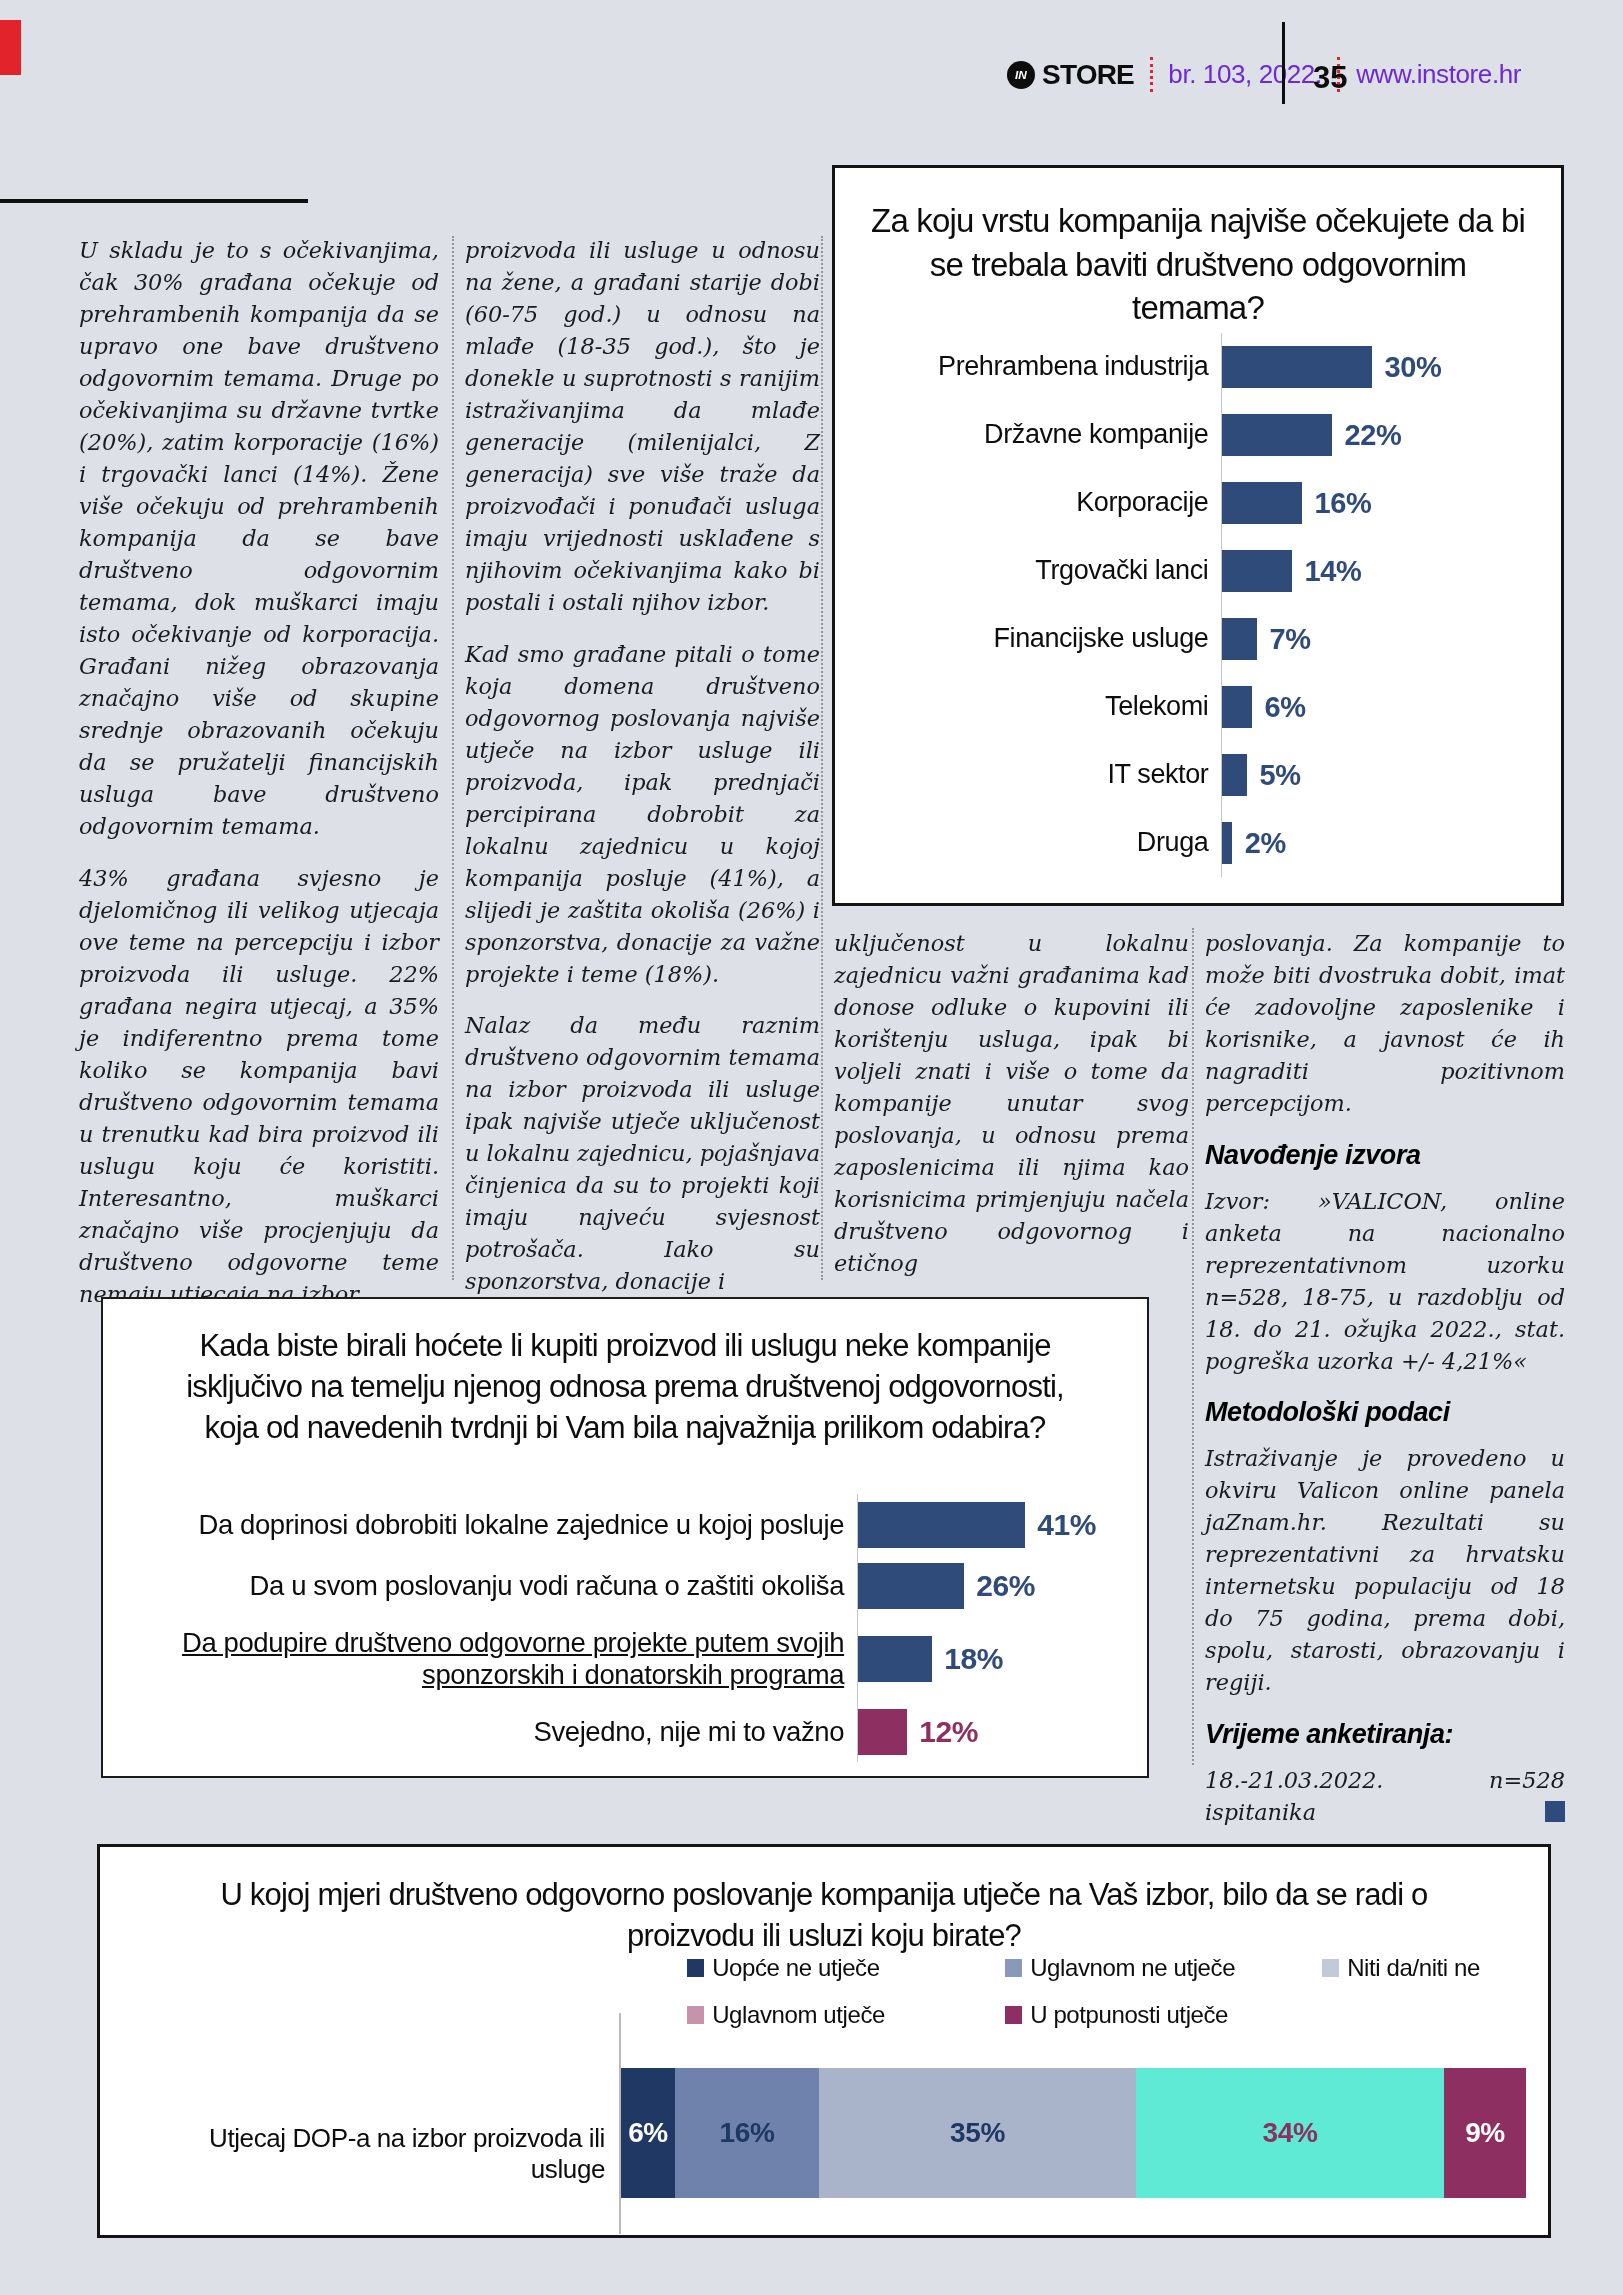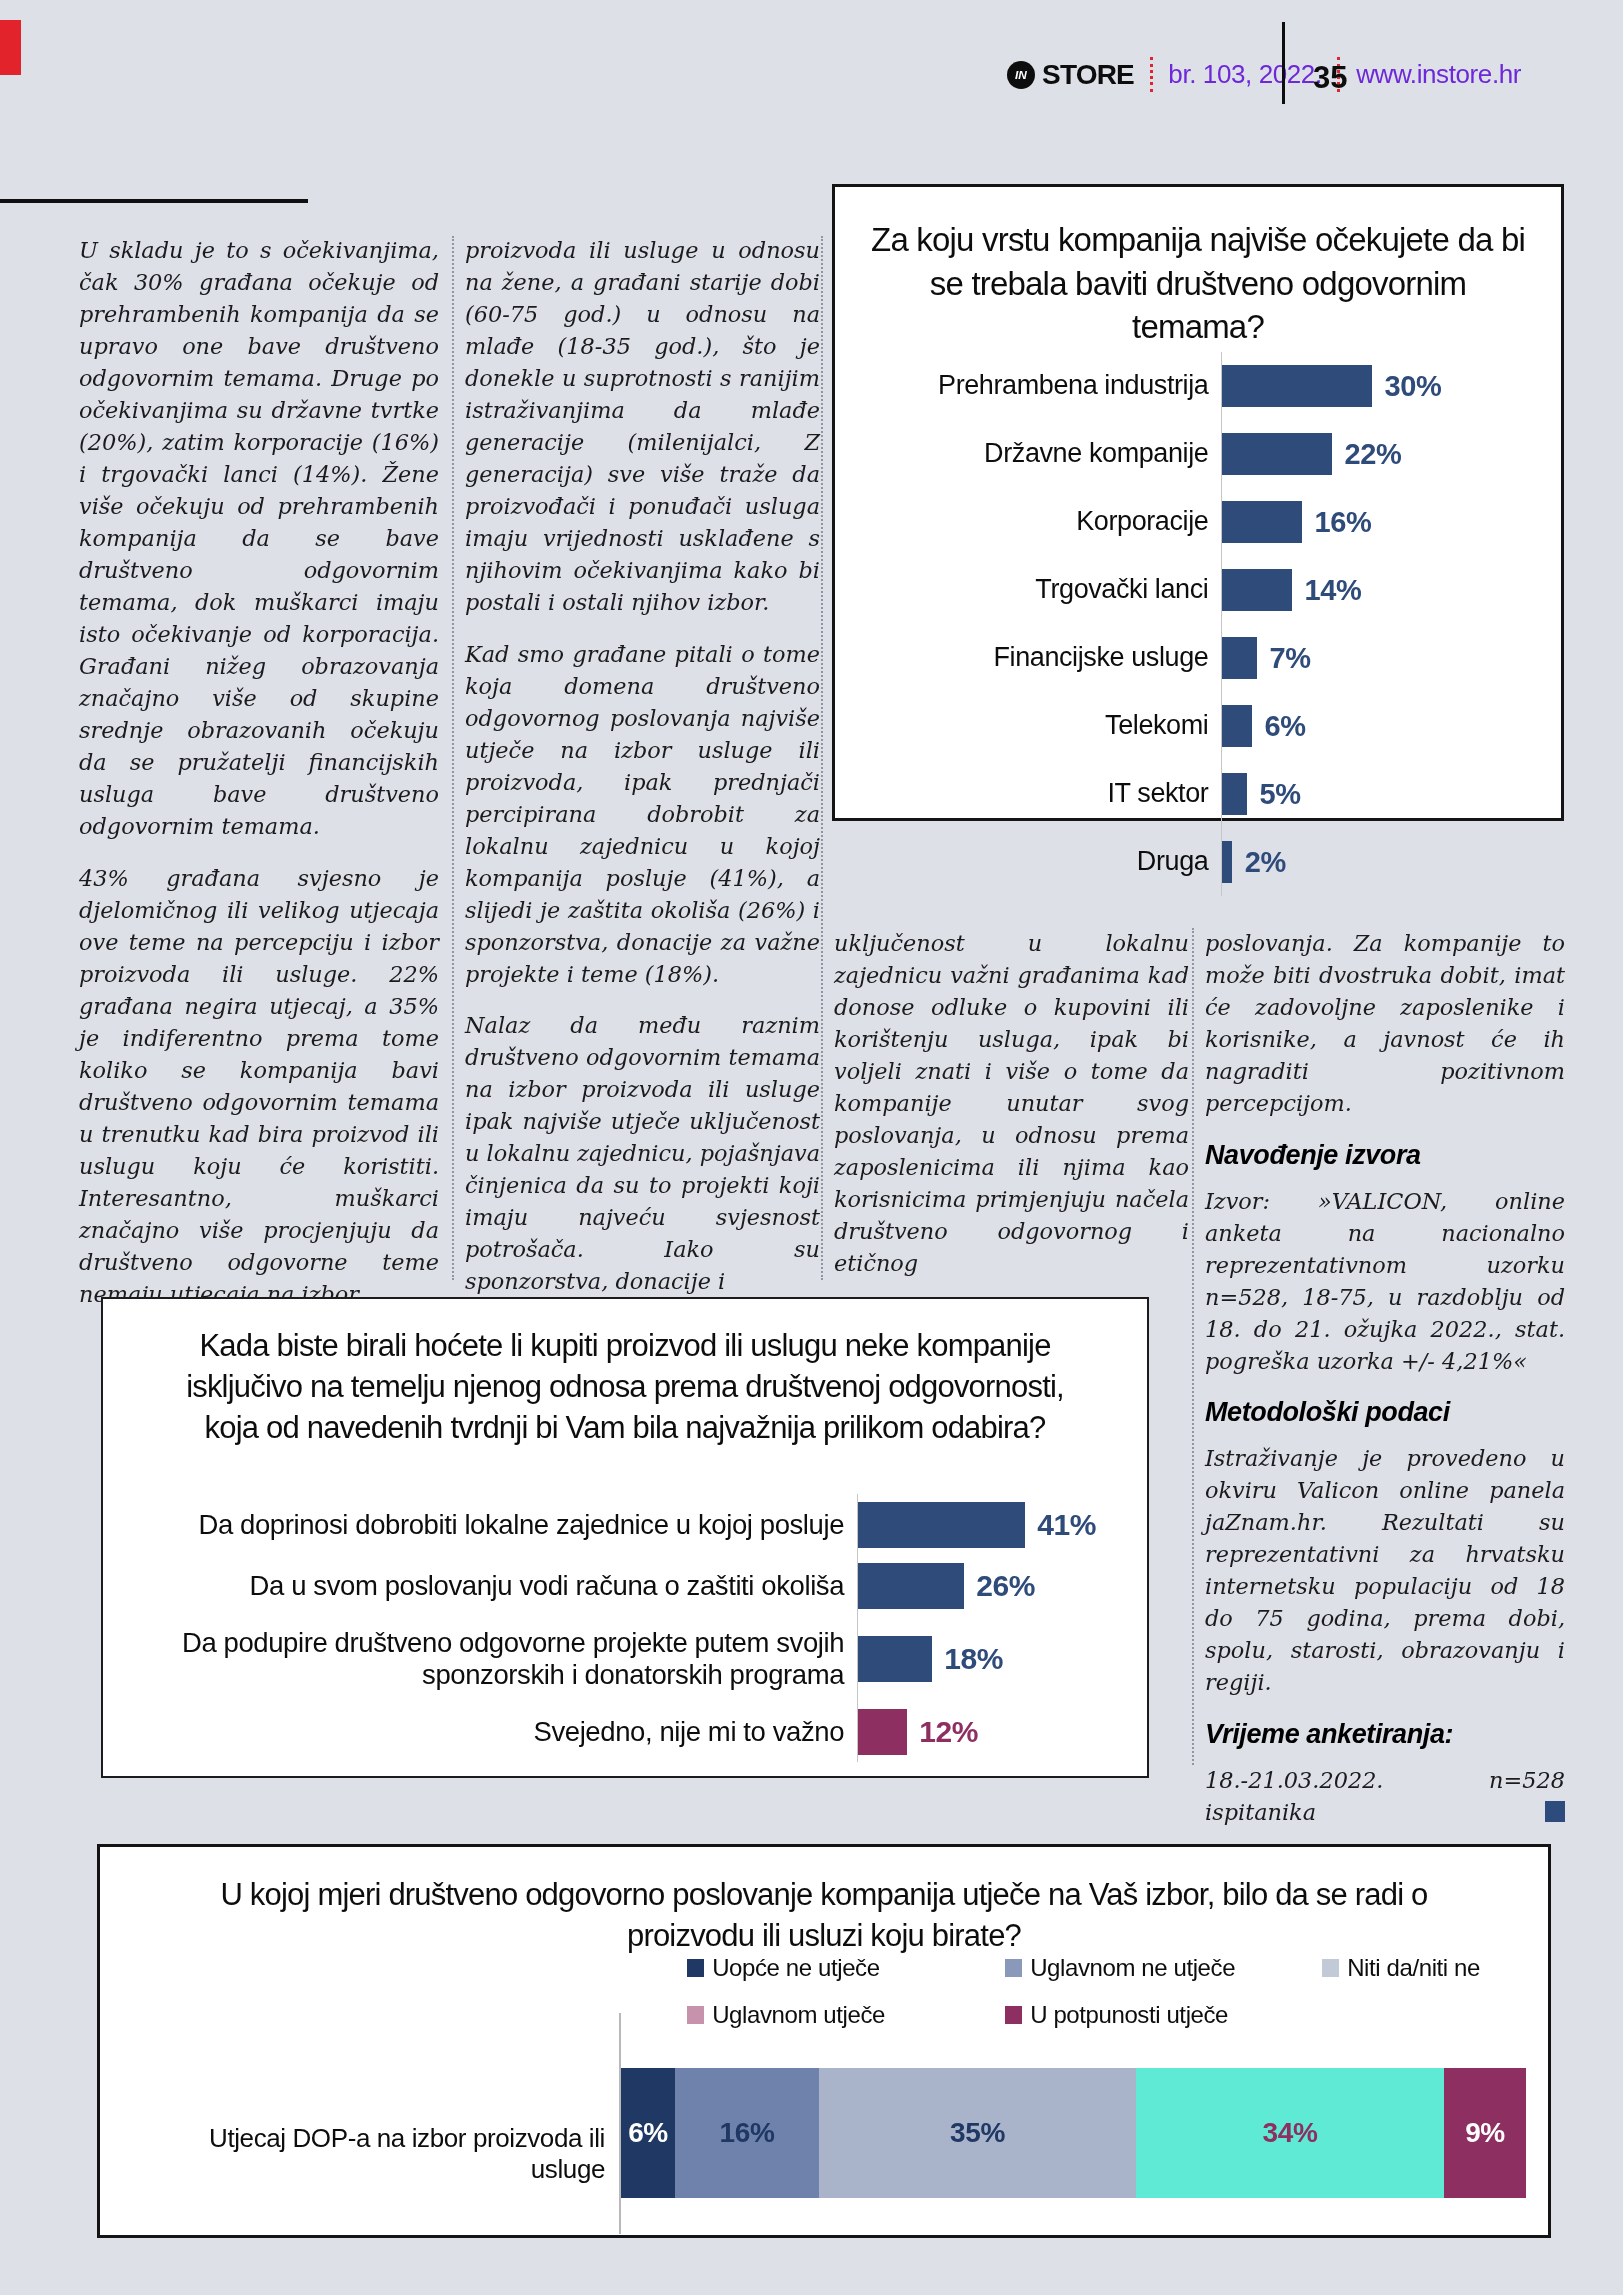--- a/index.html
+++ b/index.html
@@ -25,21 +25,21 @@
   
   .col{position:absolute;font-family:"DejaVu Serif",serif;font-size:22.4px;line-height:32px;
        text-align:justify;color:#1b1b1e;font-style:italic;}
   .col p{margin:0 0 19.6px 0;}
   .side-head{font-family:"Liberation Sans",sans-serif;font-size:27px;font-weight:700;color:#000;
              margin:6.3px 0 14px 0;text-align:left;letter-spacing:-0.4px;}
   .endsq{float:right;width:20.4px;height:20.4px;background:#2d4b7d;margin-top:5.5px;}
 
   
   .chart-box{position:absolute;background:#ffffff;box-sizing:border-box;}
-  .box1{left:832px;top:184px;width:732px;height:637px;border:3.1px solid #141414;}
+  .box1{left:832px;top:165px;width:732px;height:741px;border:3.1px solid #141414;}
   .box2{left:101px;top:1297px;width:1048px;height:481px;border:2.4px solid #1b1b1b;}
   .box3{left:97px;top:1844px;width:1454px;height:394px;border:3.1px solid #141414;}
   .chart-title{position:absolute;text-align:center;color:#0d0d0d;letter-spacing:-0.8px;line-height:1.32;}
   .t1{top:31px;left:31px;right:31px;font-size:33px;}
   .t2{top:27px;left:63px;right:63px;font-size:31px;}
   .t3{top:28px;left:118px;right:118px;font-size:31px;}
 
   .rows{position:absolute;}
   .rows1{left:11px;right:15.7px;top:165px;}
   .rows2{left:15.7px;right:19px;top:195px;}
@@ -183,21 +183,21 @@
           </div>
         </div>
         <div class="bar-row" style="height: 61px;">
           <div class="bar-label" style="width: 738px; font-size: 27.5px;">Da u svom poslovanju vodi računa o zaštiti okoliša</div>
           <div class="bar-track">
             <div class="bar-fill" style="width: 106px; height: 46px; background: rgb(46, 75, 122);"></div>
             <div class="bar-value" style="font-size: 30px; color: rgb(46, 75, 122);">26%</div>
           </div>
         </div>
         <div class="bar-row" style="height: 85px;">
-          <div class="bar-label" style="width: 738px; font-size: 27.5px;">Da podupire društveno odgovorne projekte putem svojih sponzorskih i donatorskih programa</div>
+          <div class="bar-label" style="width: 738px; font-size: 27.5px; text-decoration: underline;">Da podupire društveno odgovorne projekte putem svojih sponzorskih i donatorskih programa</div>
           <div class="bar-track">
             <div class="bar-fill" style="width: 74px; height: 46px; background: rgb(46, 75, 122);"></div>
             <div class="bar-value" style="font-size: 30px; color: rgb(46, 75, 122);">18%</div>
           </div>
         </div>
         <div class="bar-row" style="height: 61px;">
           <div class="bar-label" style="width: 738px; font-size: 27.5px;">Svejedno, nije mi to važno</div>
           <div class="bar-track">
             <div class="bar-fill" style="width: 49px; height: 46px; background: rgb(142, 47, 98);"></div>
             <div class="bar-value" style="font-size: 30px; color: rgb(142, 47, 98);">12%</div>

